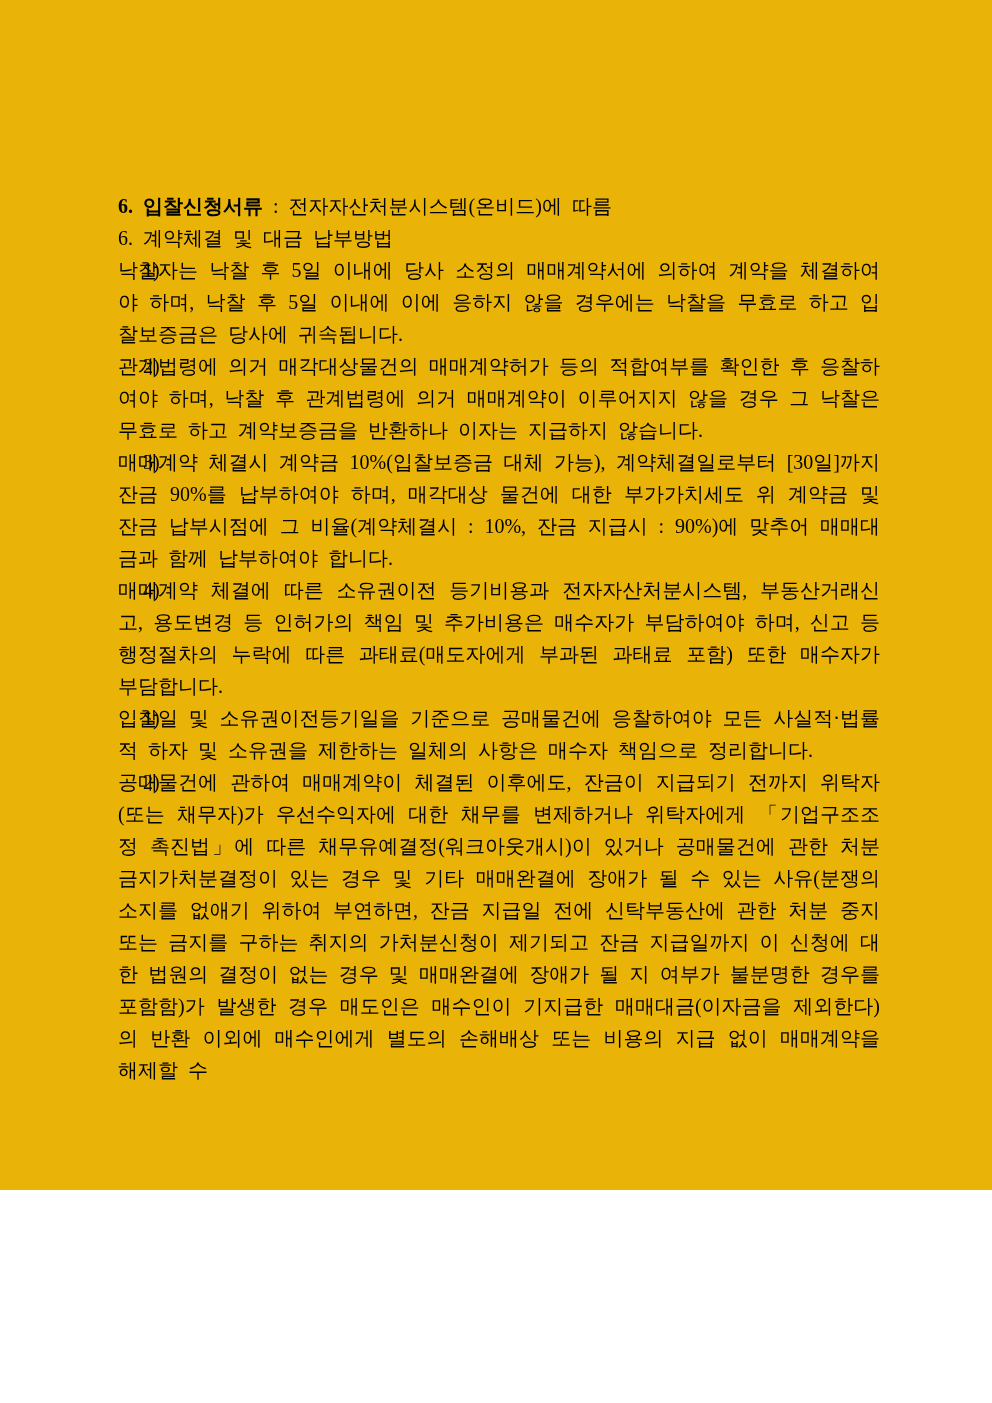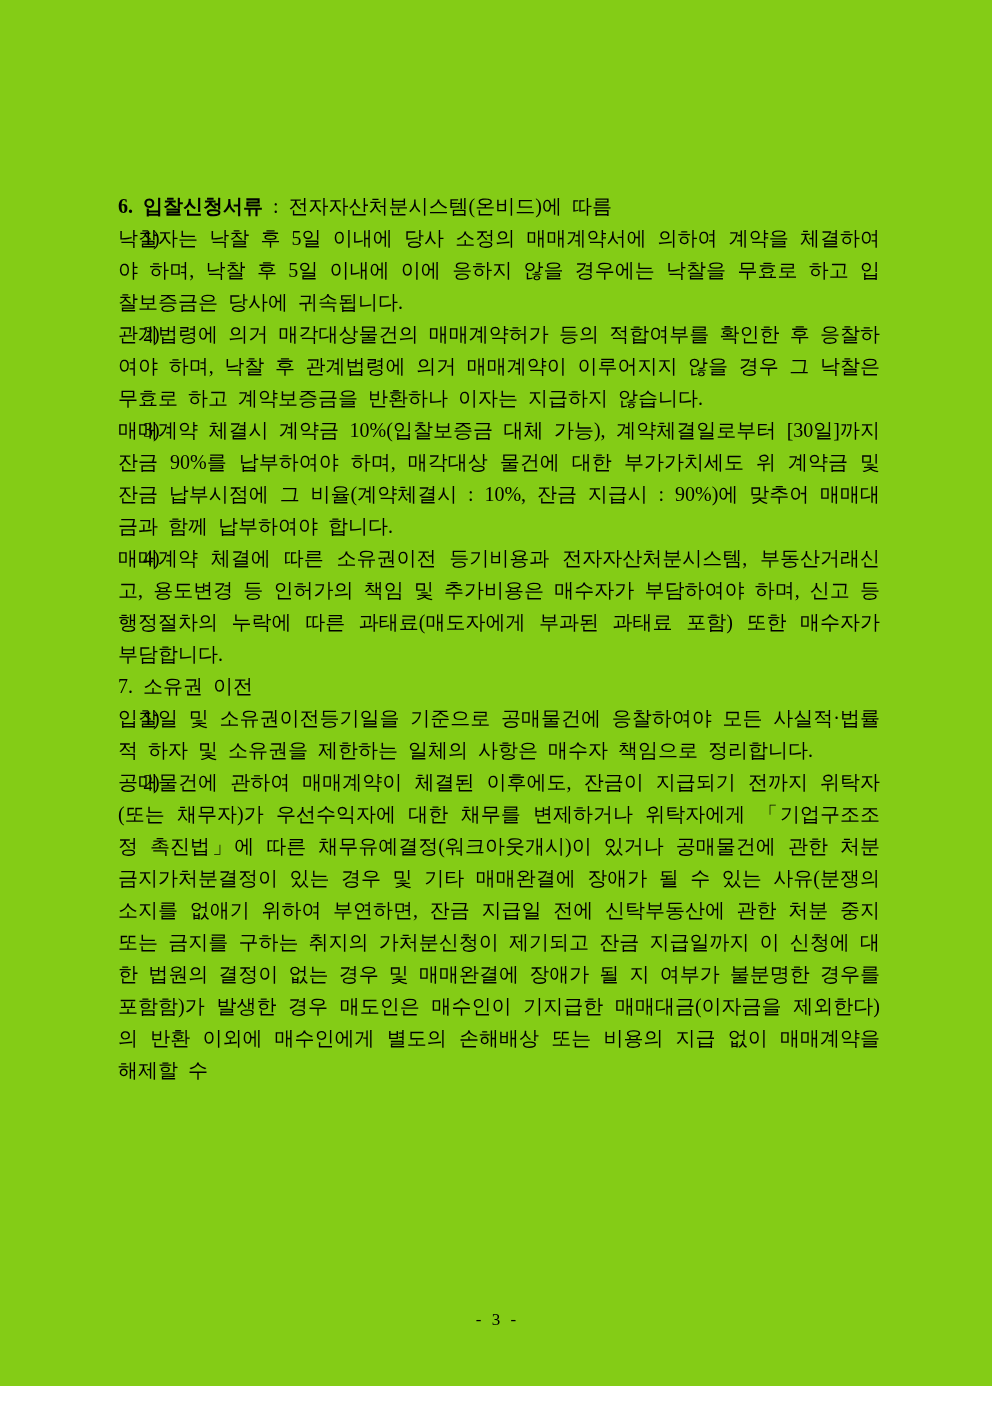--- a/index.html
+++ b/index.html
@@ -3,22 +3,22 @@
 <meta charset="utf-8">
 <style>
   html, body {
     margin: 0;
     padding: 0;
     background: #ffffff;
   }
   .page {
     position: relative;
     width: 992px;
-    height: 1386px;
-    background: #84cc16;
+    height: 1190px;
+    background: #eab308;
     color: #000000;
     font-family: "Liberation Serif", "DejaVu Serif", serif;
     overflow: hidden;
   }
   .content {
     position: absolute;
     left: 118px;
     top: 190px;
     width: 762px;
     font-size: 20px;
@@ -64,30 +64,30 @@
   }
 </style>
 </head>
 <body>
 
 <div class="page">
   <div class="content">
 
     <p class="top-row"><span class="b">6. 입찰신청서류</span><span> : </span><span>전자자산처분시스템(온비드)에 따름</span></p>
 
+    <h2 class="heading"><span class="num">6.</span><span>계약체결 및 대금 납부방법</span></h2>
 
     <p class="item"><span class="inum">1)</span><span class="itext">낙찰자는 낙찰 후 5일 이내에 당사 소정의 매매계약서에 의하여 계약을 체결하여야 하며, 낙찰 후 5일 이내에 이에 응하지 않을 경우에는 낙찰을 무효로 하고 입찰보증금은 당사에 귀속됩니다.</span></p>
 
     <p class="item"><span class="inum">2)</span><span class="itext">관계법령에 의거 매각대상물건의 매매계약허가 등의 적합여부를 확인한 후 응찰하여야 하며, 낙찰 후 관계법령에 의거 매매계약이 이루어지지 않을 경우 그 낙찰은 무효로 하고 계약보증금을 반환하나 이자는 지급하지 않습니다.</span></p>
 
     <p class="item bold"><span class="inum">3)</span><span class="itext">매매계약 체결시 계약금 10%(입찰보증금 대체 가능), 계약체결일로부터 [30일]까지 잔금 90%를 납부하여야 하며, 매각대상 물건에 대한 부가가치세도 위 계약금 및 잔금 납부시점에 그 비율(계약체결시 : 10%, 잔금 지급시 : 90%)에 맞추어 매매대금과 함께 납부하여야 합니다.</span></p>
 
     <p class="item"><span class="inum">4)</span><span class="itext">매매계약 체결에 따른 소유권이전 등기비용과 전자자산처분시스템, 부동산거래신고, 용도변경 등 인허가의 책임 및 추가비용은 매수자가 부담하여야 하며, 신고 등 행정절차의 누락에 따른 과태료(매도자에게 부과된 과태료 포함) 또한 매수자가 부담합니다.</span></p>
 
-    <h2 class="heading sec-gap"><span class="num">7.</span><span>소유권 이전</span></h2>
 
     <p class="item"><span class="inum">1)</span><span class="itext">입찰일 및 소유권이전등기일을 기준으로 공매물건에 응찰하여야 모든 사실적·법률적 하자 및 소유권을 제한하는 일체의 사항은 매수자 책임으로 정리합니다.</span></p>
 
     <p class="item"><span class="inum">2)</span><span class="itext">공매물건에 관하여 매매계약이 체결된 이후에도, 잔금이 지급되기 전까지 위탁자(또는 채무자)가 우선수익자에 대한 채무를 변제하거나 위탁자에게 「기업구조조정 촉진법」에 따른 채무유예결정(워크아웃개시)이 있거나 공매물건에 관한 처분금지가처분결정이 있는 경우 및 기타 매매완결에 장애가 될 수 있는 사유(분쟁의 소지를 없애기 위하여 부연하면, 잔금 지급일 전에 신탁부동산에 관한 처분 중지 또는 금지를 구하는 취지의 가처분신청이 제기되고 잔금 지급일까지 이 신청에 대한 법원의 결정이 없는 경우 및 매매완결에 장애가 될 지 여부가 불분명한 경우를 포함함)가 발생한 경우 매도인은 매수인이 기지급한 매매대금(이자금을 제외한다)의 반환 이외에 매수인에게 별도의 손해배상 또는 비용의 지급 없이 매매계약을 해제할 수</span></p>
 
   </div>
 
   <div class="footer">- 3 -</div>
 </div>
 

